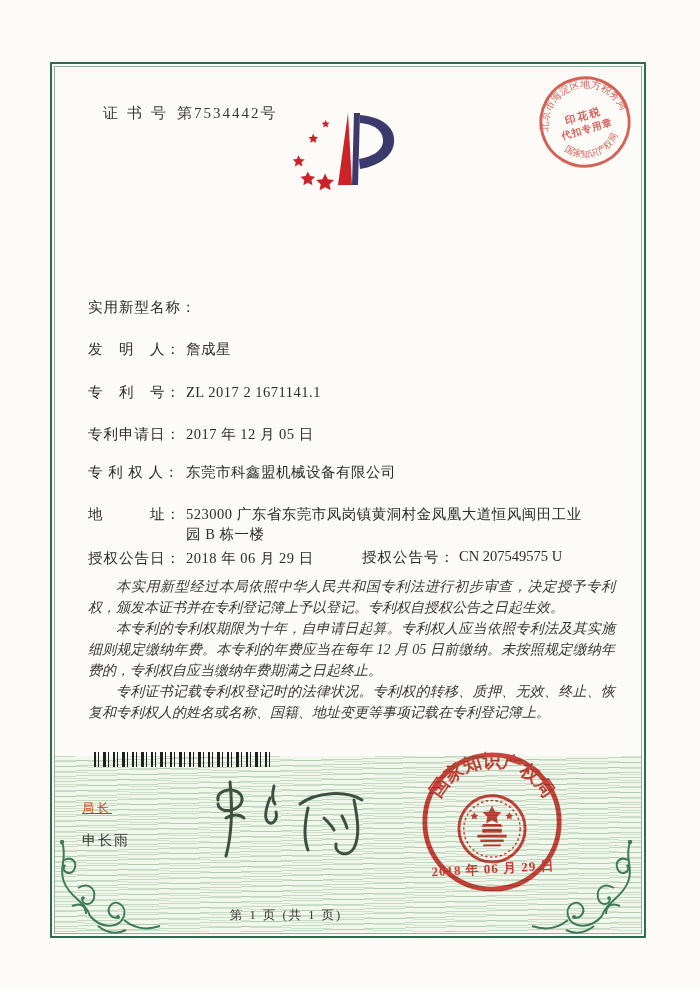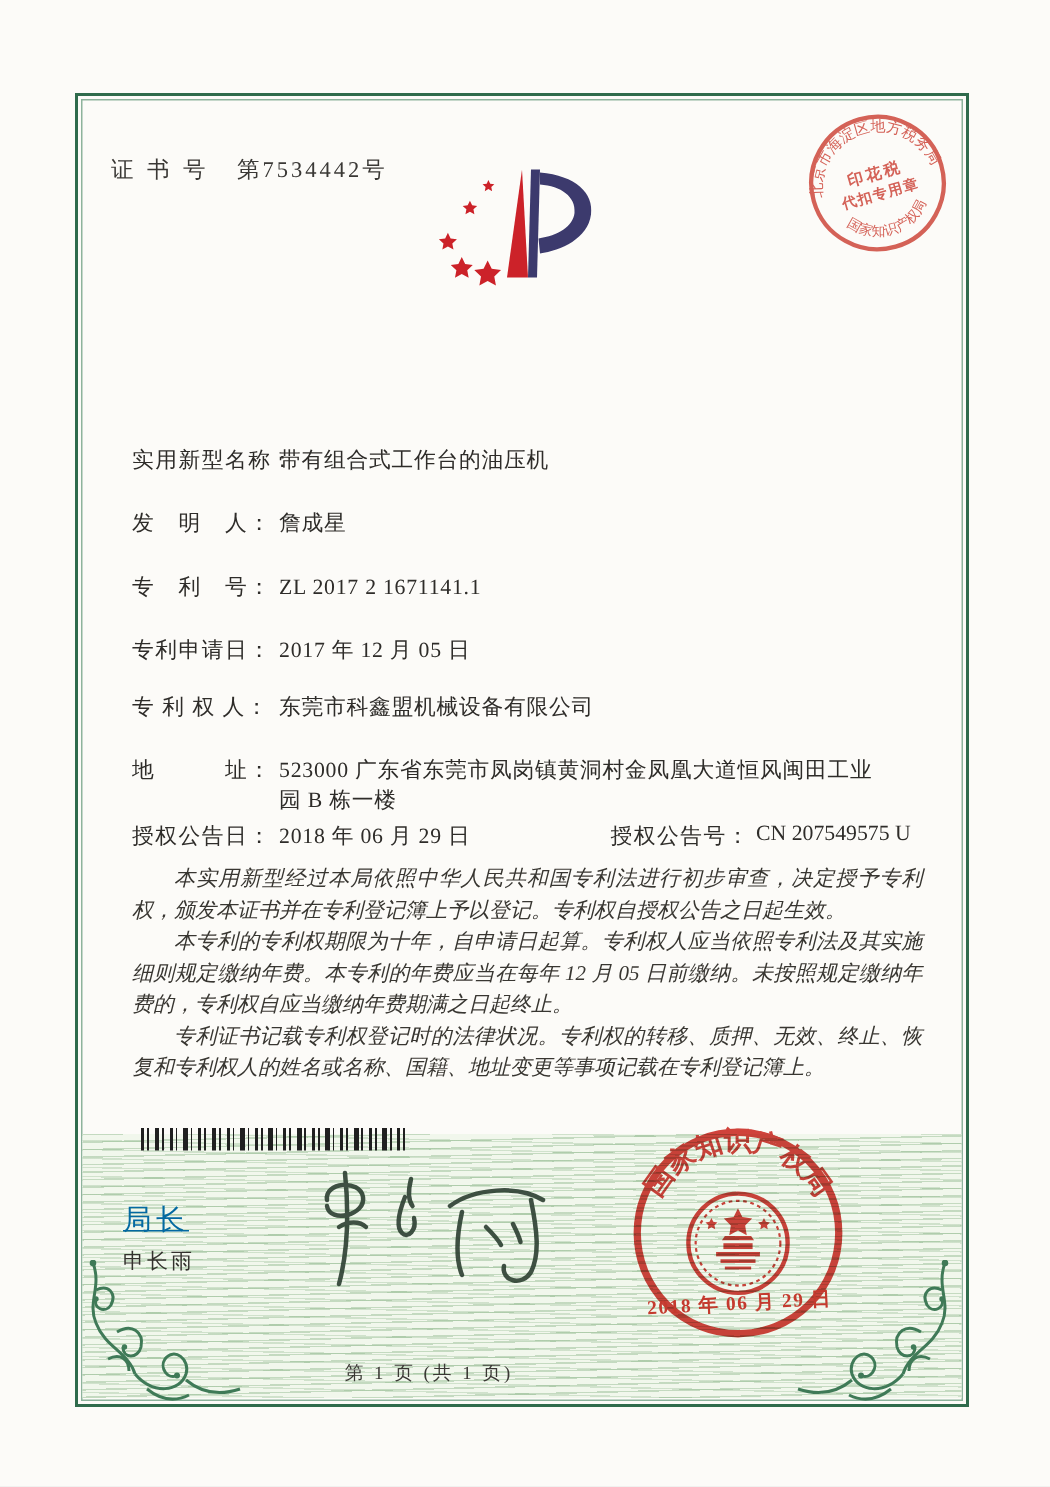--- a/index.html
+++ b/index.html
@@ -12,43 +12,43 @@
   .frame{position:absolute;left:50px;top:62px;width:592px;height:872px;
     border:2px solid #2f6b4c;}
   .frame-inner{position:absolute;inset:2px;border:1px solid #8db39c;}
   .band{position:absolute;left:55px;top:756px;width:586px;height:176px;
     background-color:#f1f7ec;
     background-image:
       repeating-linear-gradient(178.6deg, rgba(122,170,120,.38) 0 1px, rgba(122,170,120,0) 1px 5px),
       repeating-linear-gradient(181.4deg, rgba(122,170,120,.28) 0 1px, rgba(122,170,120,0) 1px 6px);
   }
   .cert-no{position:absolute;left:74px;top:104px;font-size:15px;color:#3a3835;}
-  .cert-no .lbl{letter-spacing:9px;}
-  .cert-no .num{letter-spacing:2px;margin-left:12px;}
+  .cert-no .lbl{letter-spacing:9px;margin-left:29px;}
+  .cert-no .num{letter-spacing:2px;margin-left:2px;}
   .logo{position:absolute;left:286px;top:109px;width:112px;height:88px;}
   .tax-stamp{position:absolute;left:537px;top:74px;width:96px;height:96px;
     transform:rotate(-16deg);opacity:.85;mix-blend-mode:multiply;}
   .title{position:absolute;left:50px;top:209px;width:592px;text-align:center;
     font-size:34px;font-weight:700;letter-spacing:7px;color:#262522;}
   .frow{position:absolute;left:88px;display:flex;font-size:14.5px;line-height:20px;}
   .frow .lbl{width:98px;flex:none;white-space:nowrap;letter-spacing:1px;}
   .frow .val{letter-spacing:.5px;}
   .frow .val.wrap{width:400px;}
   .grant-no{position:absolute;left:362px;top:548px;display:flex;font-size:14.5px;}
-  .grant-no .lbl{letter-spacing:1px;margin-right:4px;white-space:nowrap;margin-left:45px;}
+  .grant-no .lbl{letter-spacing:1px;margin-right:4px;white-space:nowrap;}
   .bodytext{position:absolute;left:88px;top:576px;width:527px;
     font-size:14px;line-height:21px;font-style:italic;color:#383631;text-align:justify;}
   .bodytext p{margin:0;text-indent:2em;}
   .barcode{position:absolute;left:94px;top:752px;width:176px;height:15px;
     background:repeating-linear-gradient(90deg,
       #202020 0 2px, transparent 2px 4px,
       #202020 4px 5px, transparent 5px 9px,
       #202020 9px 12px, transparent 12px 14px,
       #202020 14px 15px, transparent 15px 19px);}
-  .director{position:absolute;left:82px;top:800px;font-size:19px;letter-spacing:3px;color:#0369a1;text-decoration:underline;}
+  .director{position:absolute;left:82px;top:800px;font-size:12px;letter-spacing:3px;color:#c2410c;text-decoration:underline;}
   .director-name{position:absolute;left:82px;top:832px;font-size:14px;letter-spacing:2px;color:#33312d;}
   .signature{position:absolute;left:196px;top:778px;width:180px;height:88px;}
   .seal{position:absolute;left:419px;top:749px;width:146px;height:146px;
     mix-blend-mode:multiply;opacity:.92;}
   .seal-date{position:absolute;left:428px;top:860px;width:130px;text-align:center;
     font-size:13px;font-weight:700;color:#c43a2e;letter-spacing:1px;transform:rotate(-3deg);}
   .footer{position:absolute;left:50px;top:907px;width:472px;text-align:center;
     font-size:12.5px;letter-spacing:2px;color:#3a3834;}
   .flourish{position:absolute;width:112px;height:96px;}
   .flourish.left{left:52px;top:840px;}
@@ -96,21 +96,20 @@
     <text fill="#d0473c" font-size="9.5" font-family="Liberation Serif,serif">
       <textPath href="#taxBottom" startOffset="50%" text-anchor="middle">国家知识产权局</textPath>
     </text>
     <text x="50" y="47" text-anchor="middle" fill="#d0473c" font-size="11" font-weight="bold" letter-spacing="2">印花税</text>
     <text x="50" y="61" text-anchor="middle" fill="#d0473c" font-size="10" font-weight="bold" letter-spacing="1">代扣专用章</text>
   </svg>
 
 
   <div class="frow" style="top:297px">
     <span class="lbl">实用新型名称：</span>
-    <span class="val">带有组合式工作台的油压机</span>
   </div>
   <div class="frow" style="top:339px">
     <span class="lbl">发　明　人：</span>
     <span class="val">詹成星</span>
   </div>
   <div class="frow" style="top:382px">
     <span class="lbl">专　利　号：</span>
     <span class="val">ZL 2017 2 1671141.1</span>
   </div>
   <div class="frow" style="top:424px">

